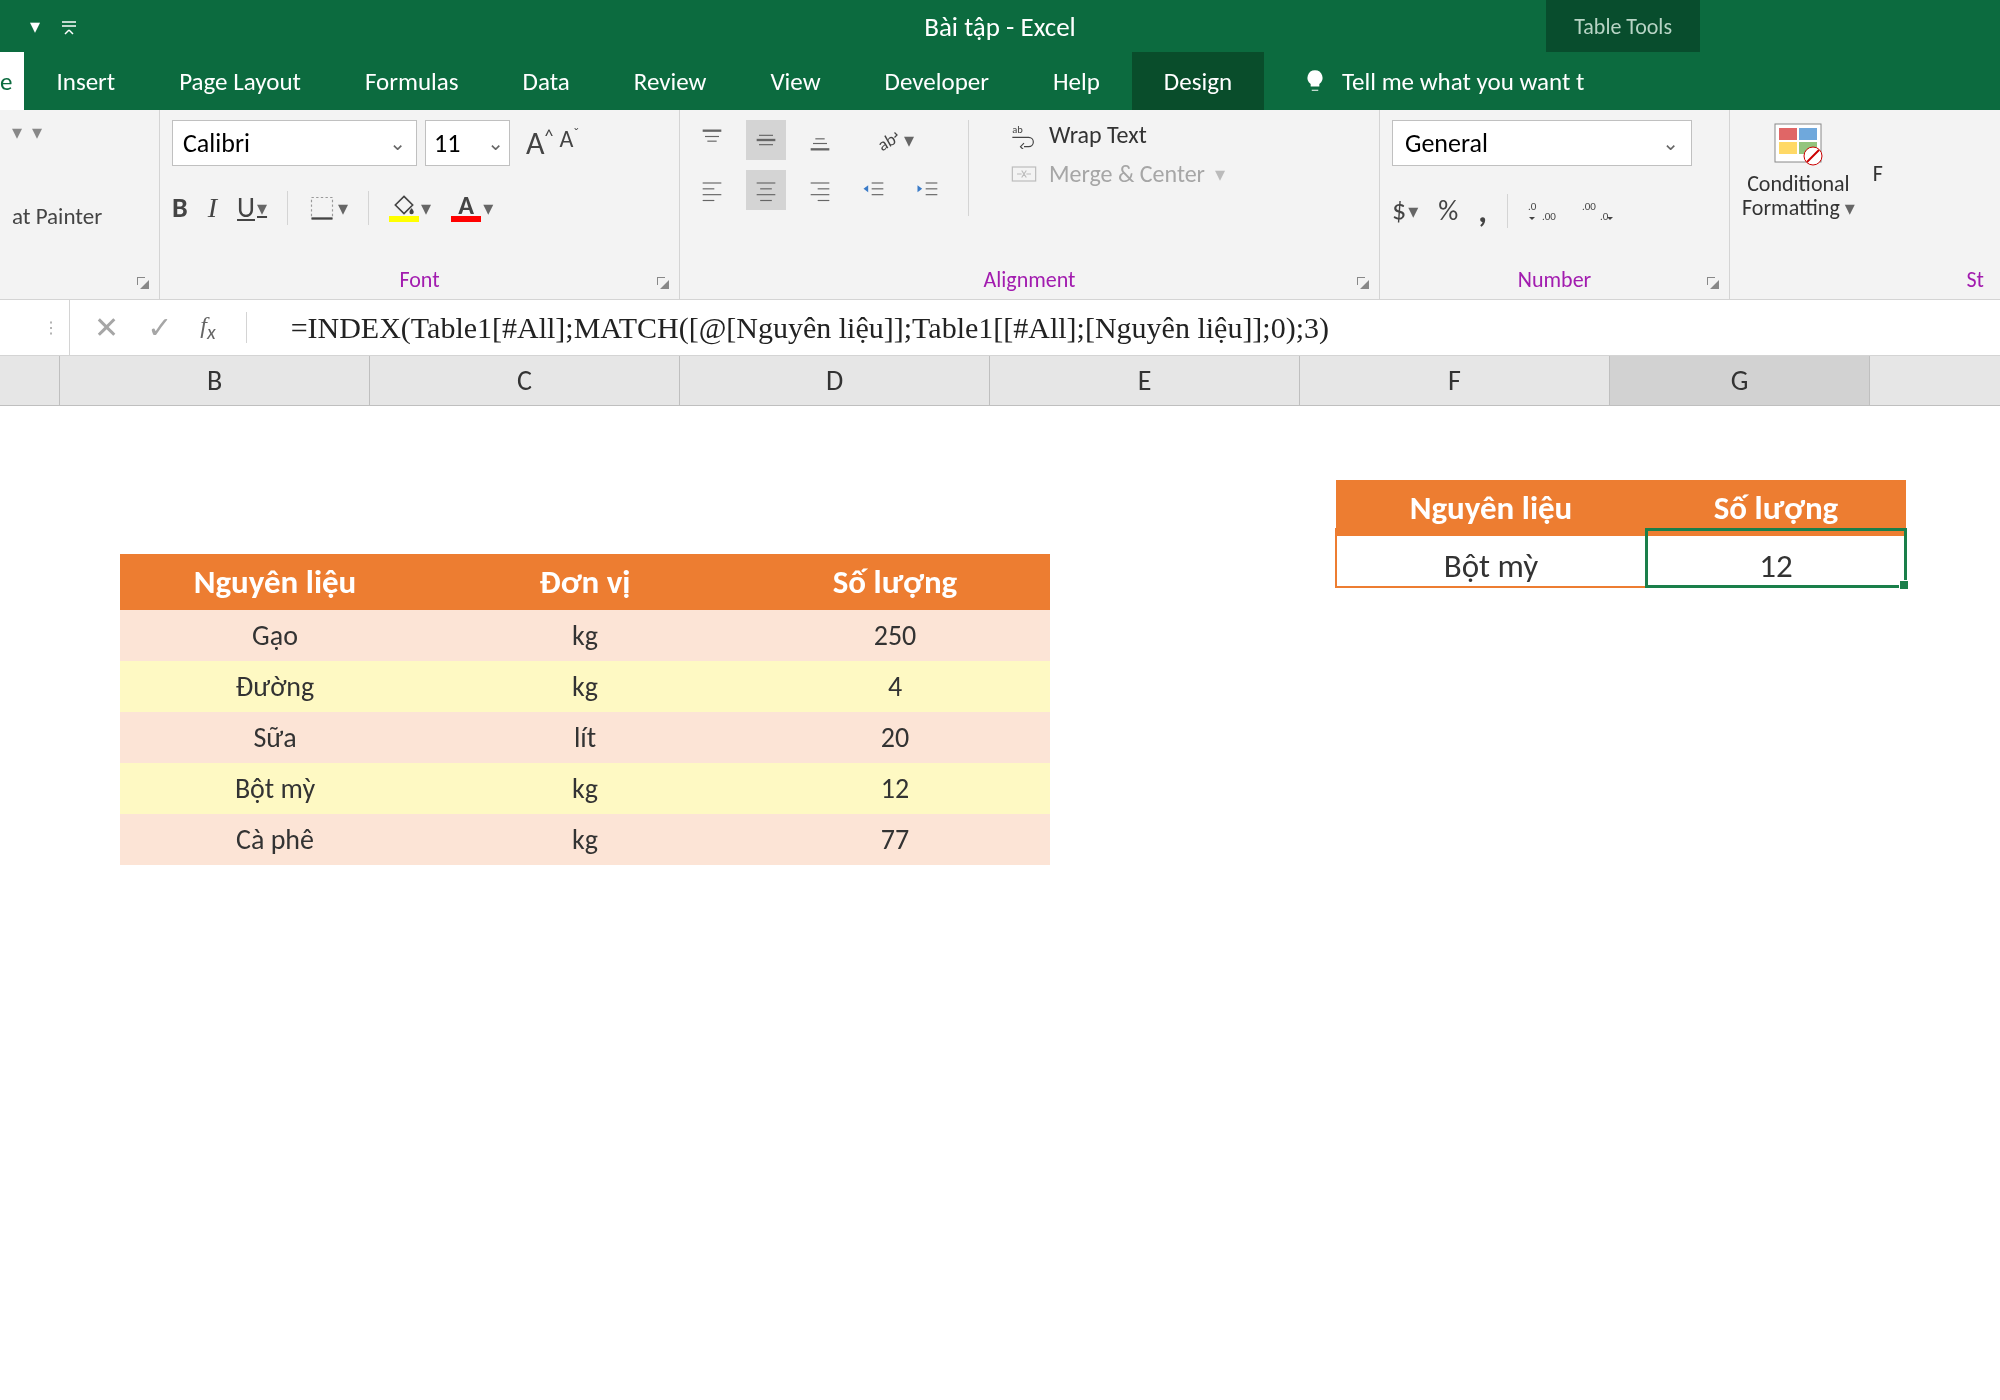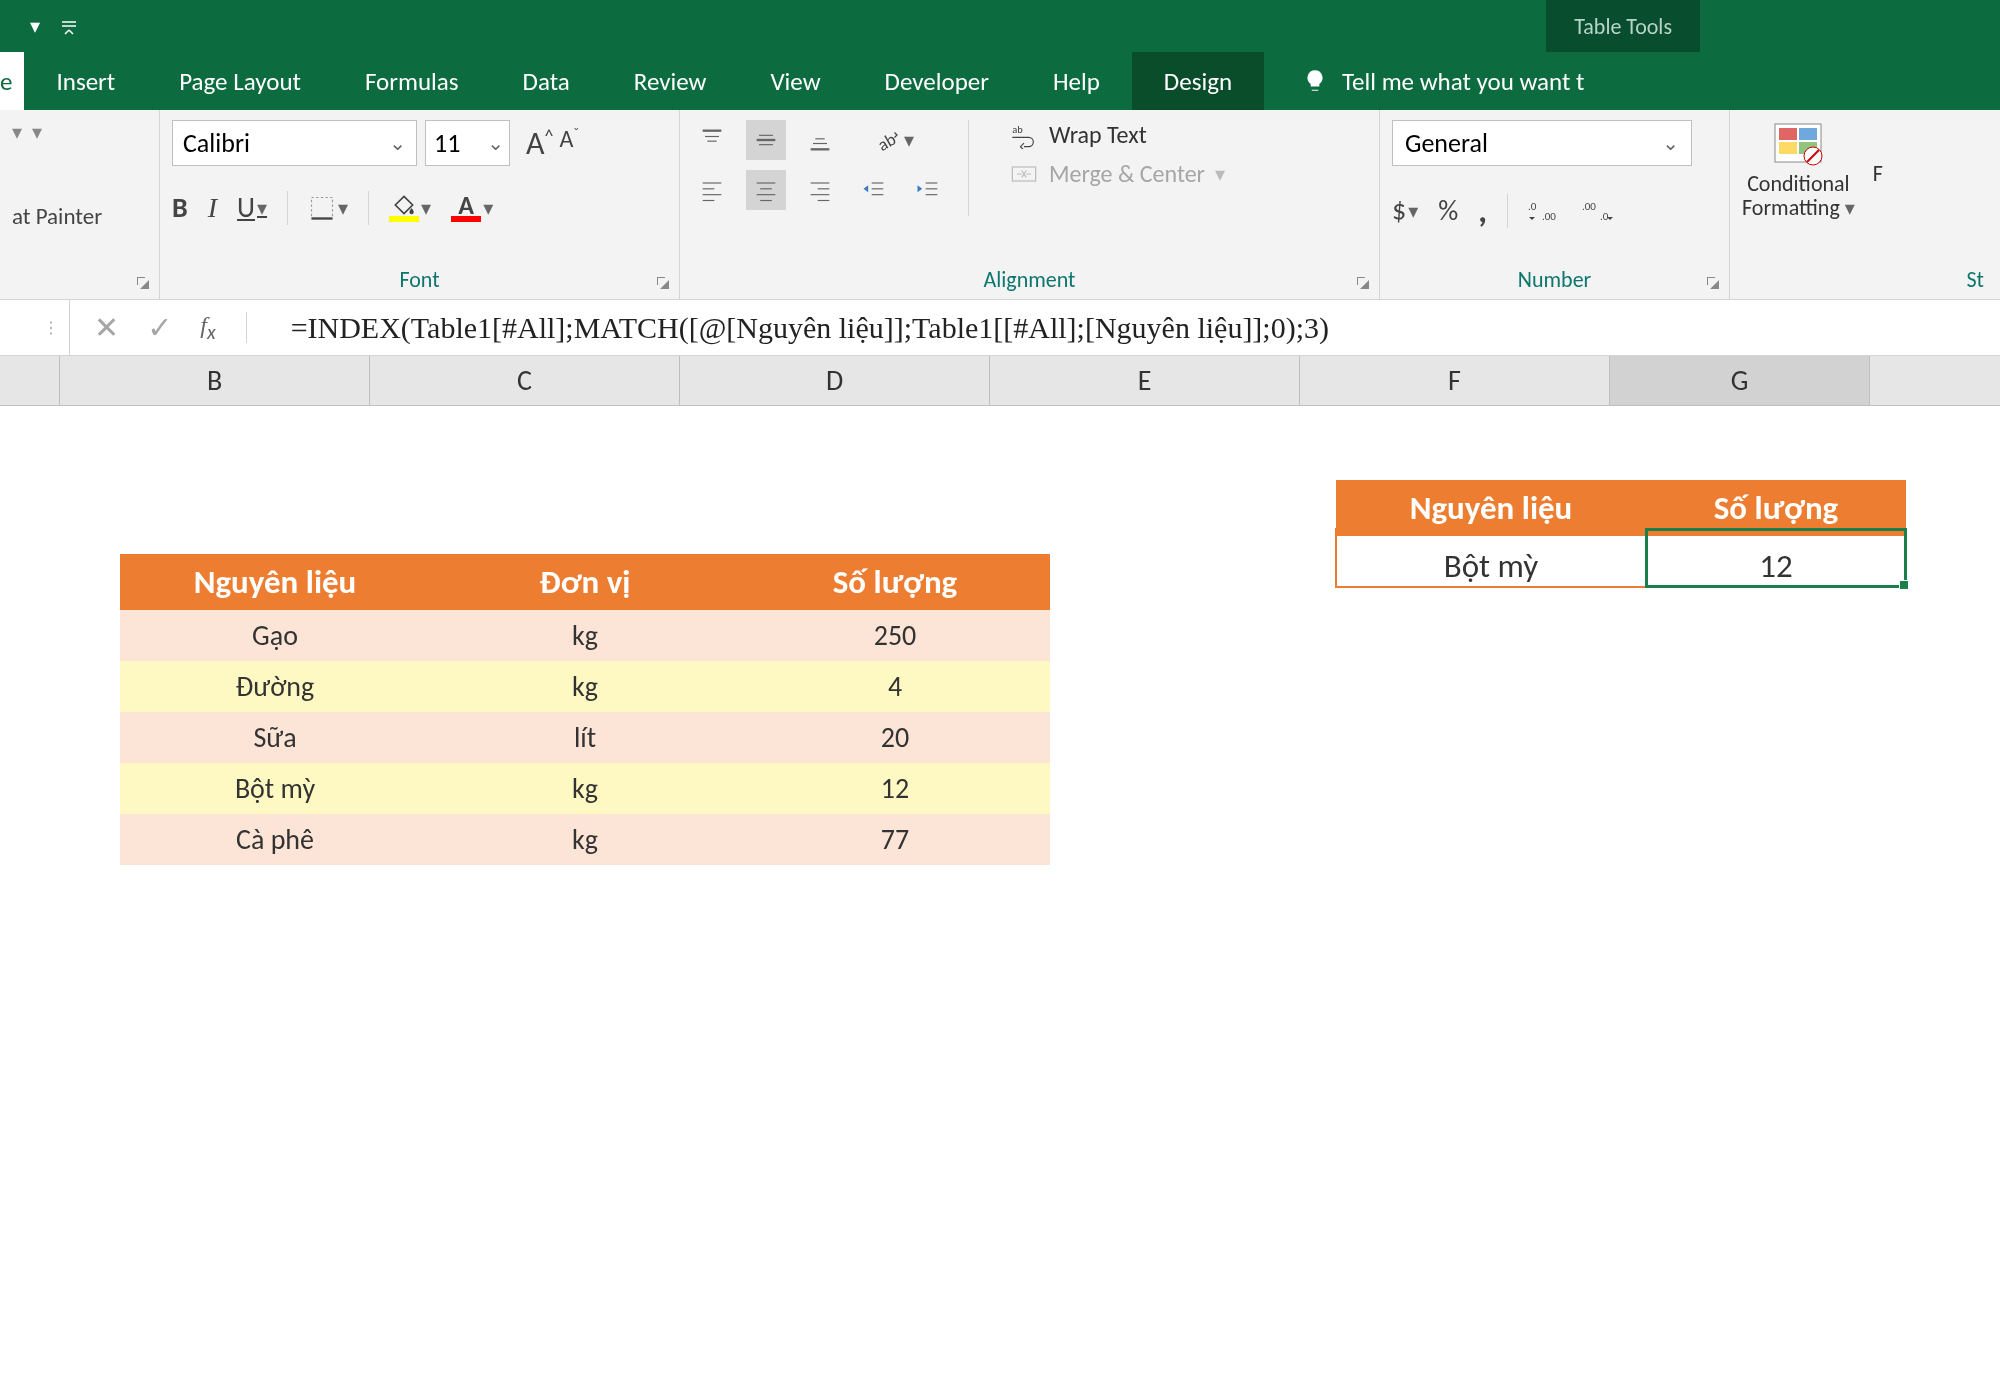--- a/index.html
+++ b/index.html
@@ -17,21 +17,21 @@
 .tab { color: #fff; font-size: 25px; padding: 0 32px; height: 58px; display: flex; align-items: center; cursor: pointer; }
 .tab.active-file { background: #fff; color: #0c6b3f; font-weight: 400; padding: 0 12px 0 0; }
 .tab.design { background: #094d2b; }
 .tell-me { display: flex; align-items: center; color: #fff; font-size: 25px; gap: 14px; margin-left: 38px; }
 .lightbulb { width: 26px; height: 26px; display: inline-block; }
 
 
 .ribbon { background: #f3f3f3; border-bottom: 1px solid #d4d4d4; height: 190px; display: flex; position: relative; }
 .ribbon-group { border-right: 1px solid #d4d4d4; display: flex; flex-direction: column; justify-content: space-between; padding: 10px 12px 4px 12px; position: relative; }
 .group-top { flex: 1; display: flex; flex-direction: column; gap: 10px; }
-.group-label { text-align: center; color: #0f766e; font-size: 22px; padding: 2px 0; }
+.group-label { text-align: center; color: #a21caf; font-size: 22px; padding: 2px 0; }
 .dlg-launcher { position: absolute; right: 6px; bottom: 6px; width: 18px; height: 18px; color: #888; font-size: 16px; }
 
 
 .clipboard { width: 160px; }
 .format-painter { font-size: 23px; color: #444; white-space: nowrap; margin-top: 48px; }
 
 
 .font-group { width: 520px; }
 .font-row1 { display: flex; align-items: center; gap: 8px; }
 .font-name { width: 245px; height: 46px; border: 1px solid #c0c0c0; background: #fff; display: flex; align-items: center; justify-content: space-between; padding: 0 10px; font-size: 26px; }
@@ -119,20 +119,21 @@
 
 <div class="title-bar">
   <div class="qat">
     <span style="font-size:20px;">▾</span>
     <span>
       <svg width="18" height="18" viewBox="0 0 18 18">
           <path d="M2 5h14M2 9h14M9 13l-4 4M9 13l4 4" stroke="#fff" stroke-width="1.5" fill="none"></path>
         </svg>
     </span>
   </div>
+  <div class="title-center">Bài tập  -  Excel</div>
   <div class="table-tools">Table Tools</div>
 </div>
 
 <div class="tabs-row">
   <div class="tabs">
     <div class="tab active-file">e</div>
     <div class="tab">Insert</div>
     <div class="tab">Page Layout</div>
     <div class="tab">Formulas</div>
     <div class="tab">Data</div>

